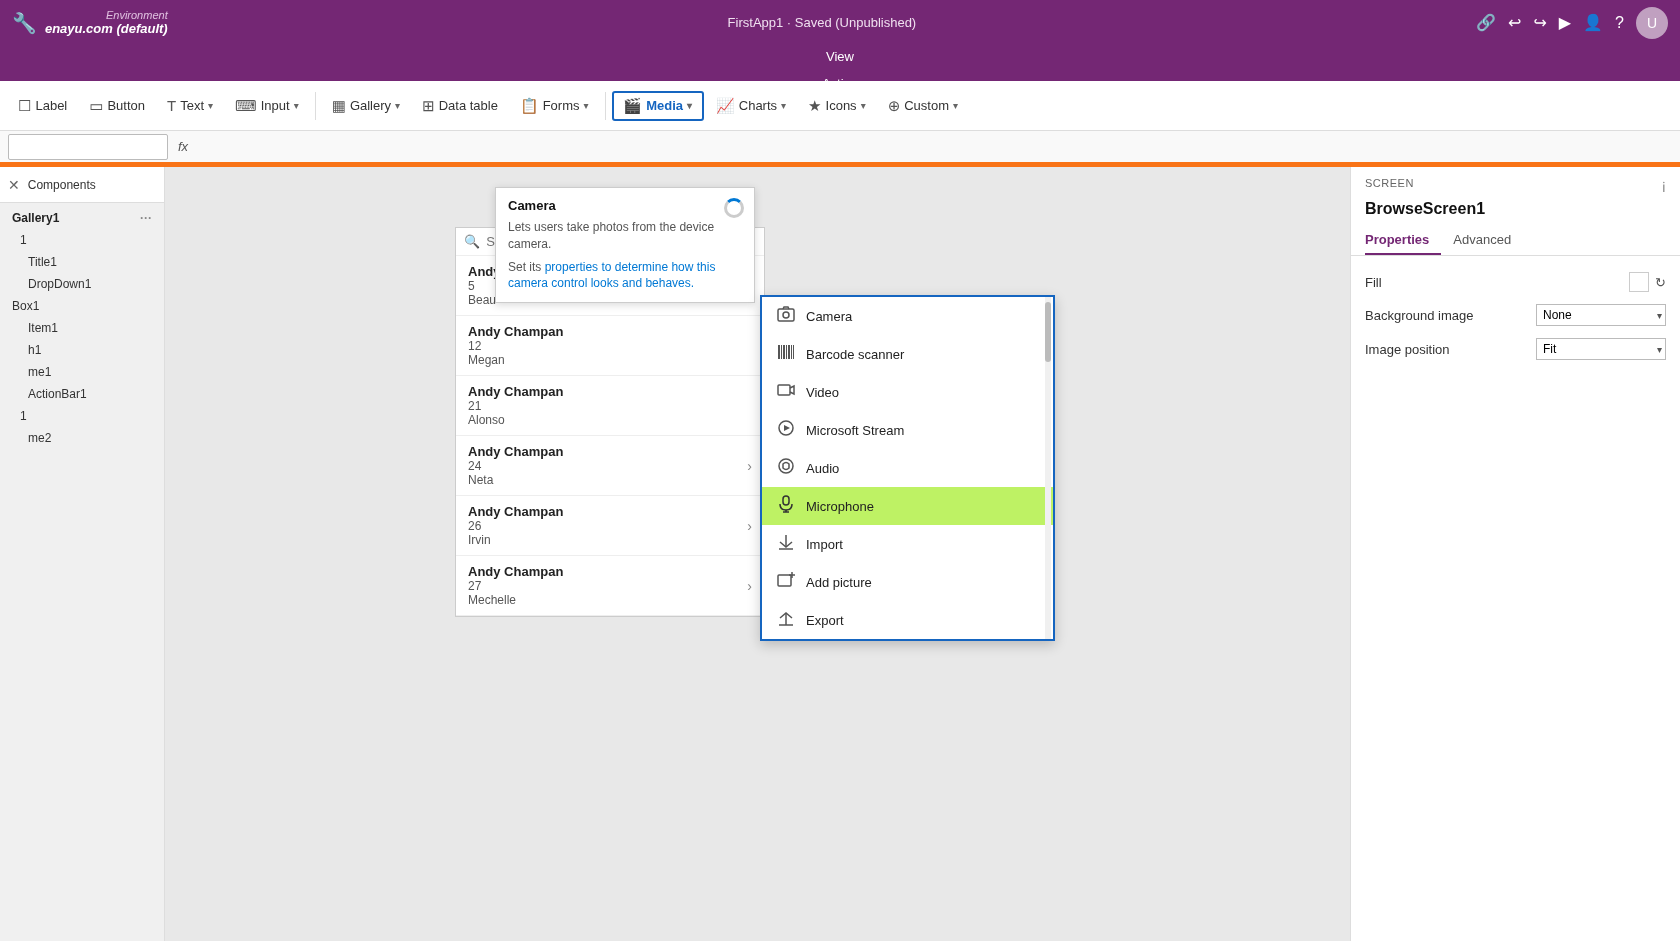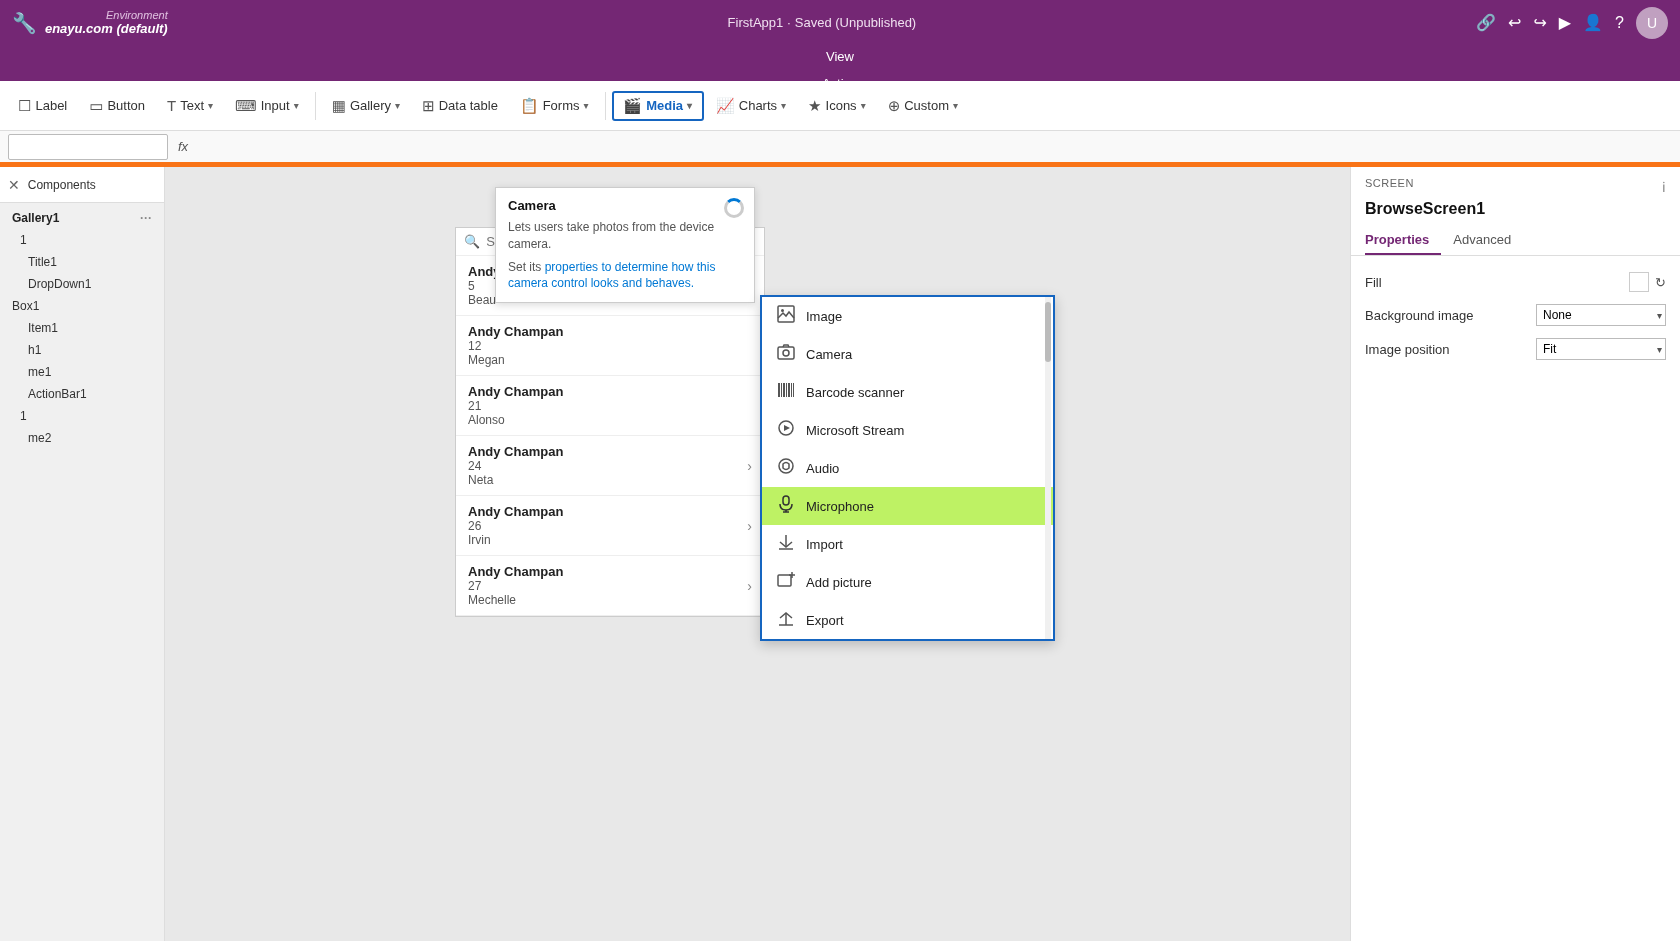--- a/index.html
+++ b/index.html
@@ -521,30 +521,20 @@
         </div>
         <span class="list-chevron">›</span>
       </div>
     </div>
 
     <div id="media-dropdown">
       <div class="dropdown-scroll-area">
         <div class="dropdown-item">
           <span class="dropdown-icon">
             <svg width="18" height="18" viewBox="0 0 18 18">
-                <rect x="1" y="1" width="16" height="16" rx="1" fill="none" stroke="#555" stroke-width="1.5"></rect>
-                <circle cx="5.5" cy="5.5" r="1.5" fill="#555"></circle>
-                <polyline points="1,13 6,8 9,11 12,7 17,13" fill="none" stroke="#555" stroke-width="1.5"></polyline>
-              </svg>
-          </span>
-          <span>Image</span>
-        </div>
-        <div class="dropdown-item">
-          <span class="dropdown-icon">
-            <svg width="18" height="18" viewBox="0 0 18 18">
                 <rect x="1" y="4" width="16" height="12" rx="1.5" fill="none" stroke="#555" stroke-width="1.5"></rect>
                 <circle cx="9" cy="10" r="3" fill="none" stroke="#555" stroke-width="1.5"></circle>
                 <path d="M6 4l1-2h4l1 2" fill="none" stroke="#555" stroke-width="1.5"></path>
               </svg>
           </span>
           <span>Camera</span>
         </div>
         <div class="dropdown-item">
           <span class="dropdown-icon">
             <svg width="18" height="18" viewBox="0 0 18 18">
@@ -555,20 +545,29 @@
                 <rect x="11" y="2" width="2" height="14" fill="#555"></rect>
                 <rect x="14" y="2" width="1" height="14" fill="#555"></rect>
                 <rect x="16" y="2" width="1" height="14" fill="#555"></rect>
               </svg>
           </span>
           <span>Barcode scanner</span>
         </div>
         <div class="dropdown-item">
           <span class="dropdown-icon">
             <svg width="18" height="18" viewBox="0 0 18 18">
+                <rect x="1" y="4" width="12" height="10" rx="1" fill="none" stroke="#555" stroke-width="1.5"></rect>
+                <polyline points="13,7 17,5 17,13 13,11" fill="none" stroke="#555" stroke-width="1.5"></polyline>
+              </svg>
+          </span>
+          <span>Video</span>
+        </div>
+        <div class="dropdown-item">
+          <span class="dropdown-icon">
+            <svg width="18" height="18" viewBox="0 0 18 18">
                 <circle cx="9" cy="9" r="7" fill="none" stroke="#555" stroke-width="1.5"></circle>
                 <polygon points="7,6 13,9 7,12" fill="#555"></polygon>
               </svg>
           </span>
           <span>Microsoft Stream</span>
         </div>
         <div class="dropdown-item">
           <span class="dropdown-icon">
             <svg width="18" height="18" viewBox="0 0 18 18">
                 <circle cx="9" cy="9" r="7" fill="none" stroke="#555" stroke-width="1.5"></circle>

